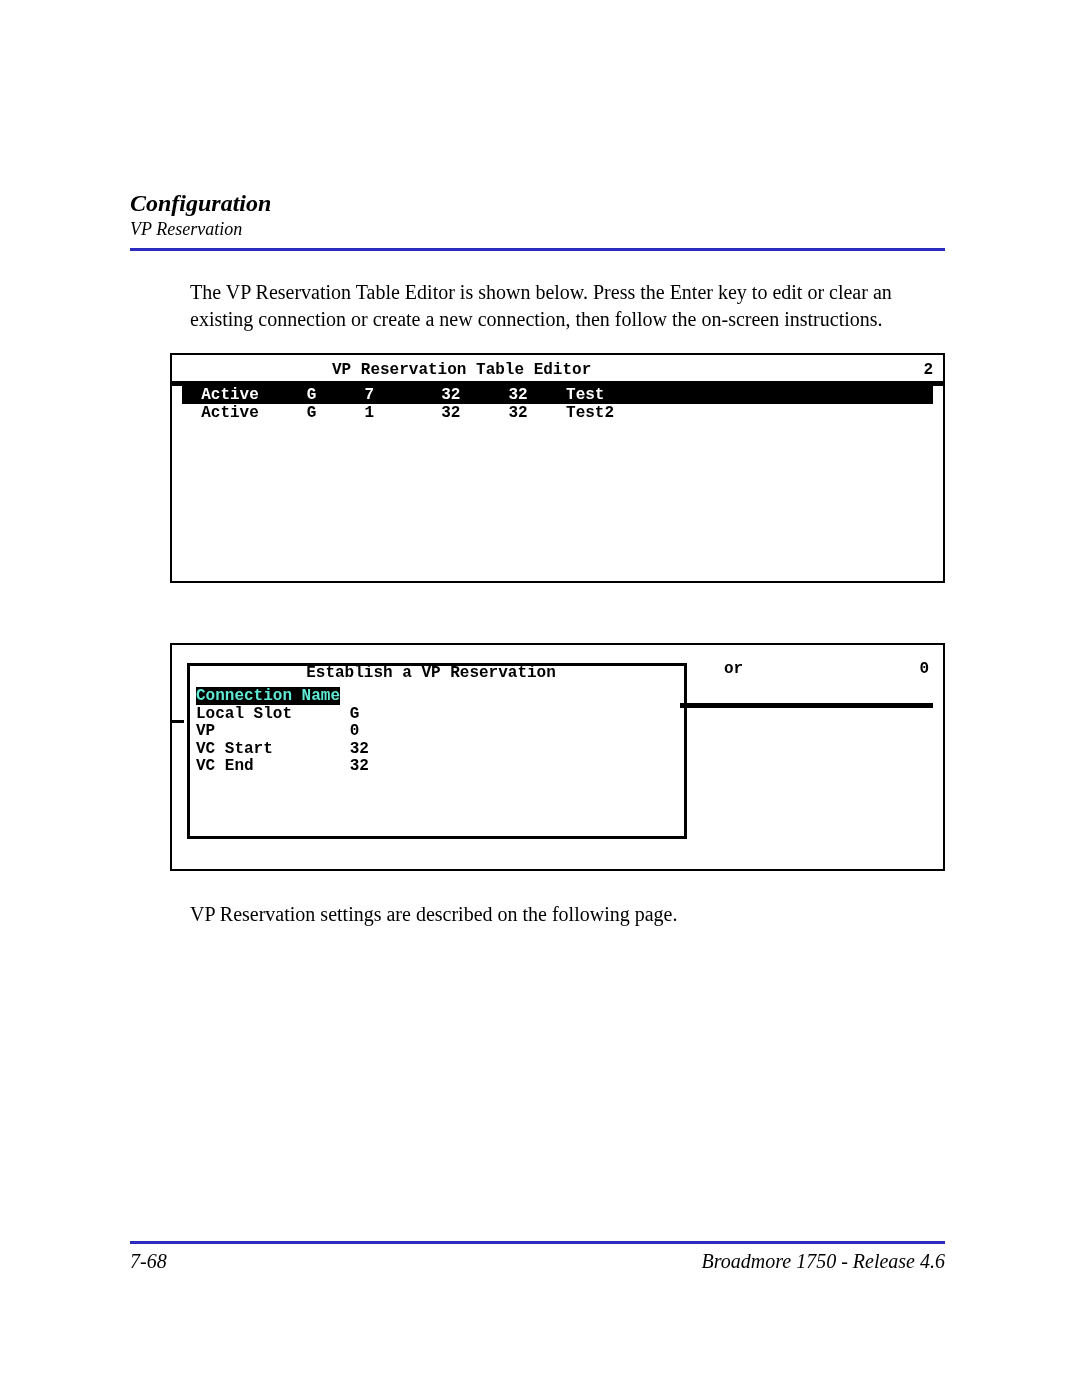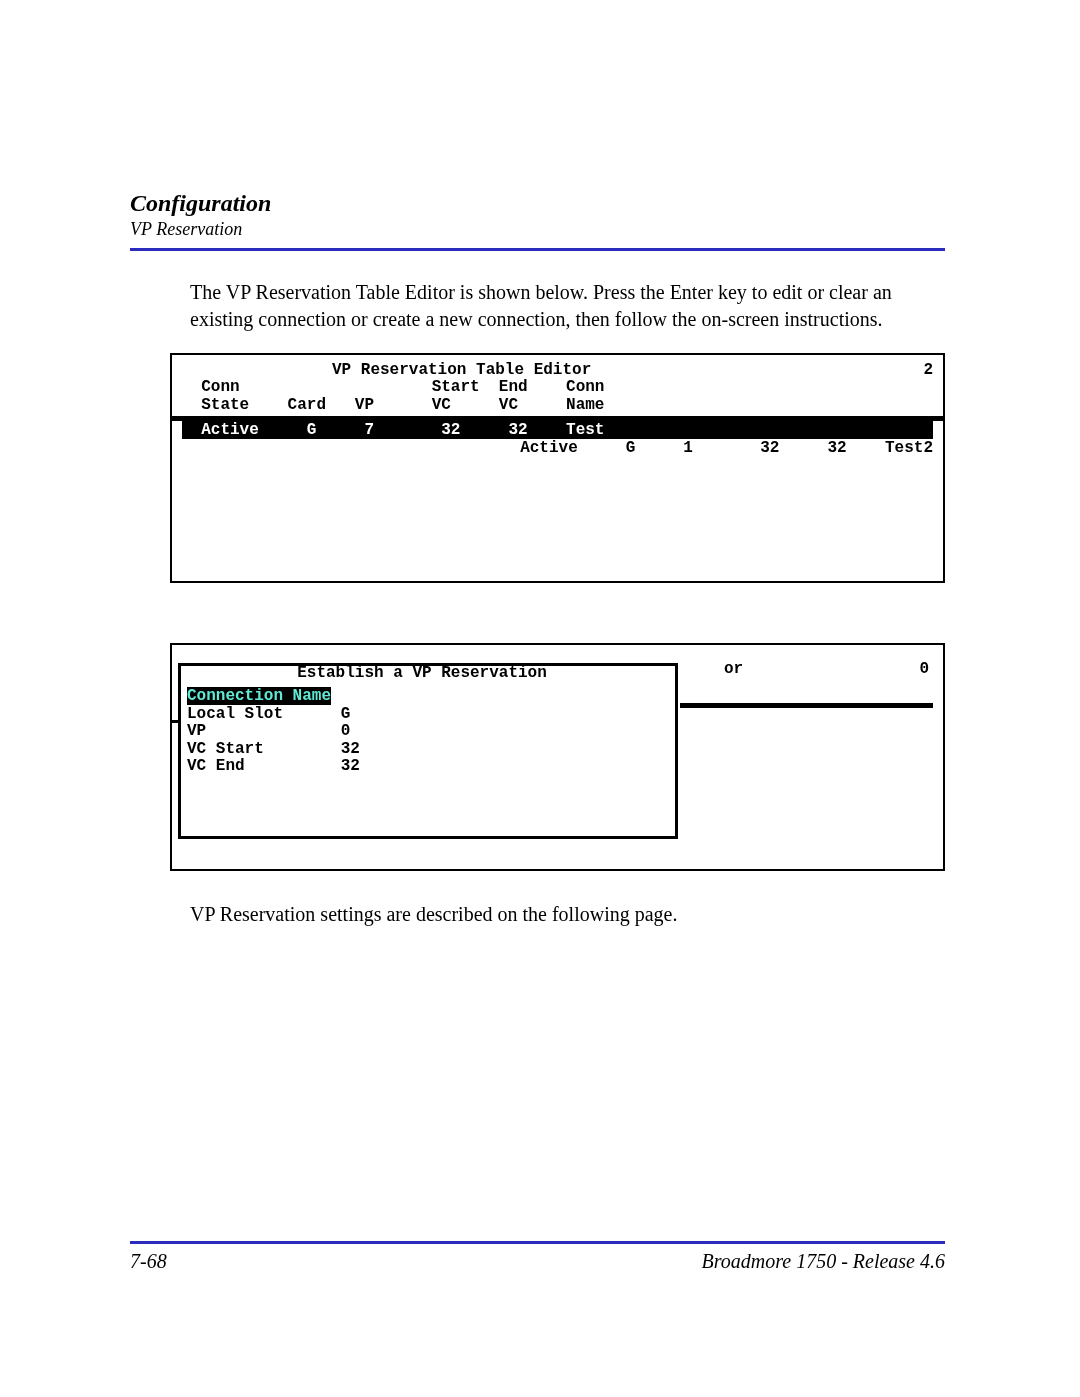--- a/index.html
+++ b/index.html
@@ -69,34 +69,33 @@
   }
   .term-stripe {
     background: #000;
     height: 5px;
     margin-top: 2px;
   }
   .term-rows {
     white-space: pre;
     line-height: 1.15;
     padding: 0 10px;
-    text-align: right;
   }
   .term-row-highlight {
     background: #000;
     color: #fff;
     margin: 0 10px;
     white-space: pre;
     display: block;
   }
 
   
   .term2-inner {
     position: absolute;
-    left: 6px;
+    left: 15px;
     top: 18px;
     width: 500px;
     border: 3px solid #000;
     padding: 0 18px 60px 6px;
     box-sizing: border-box;
     background: #fff;
   }
   .term2-inner .dlg-title {
     display: block;
     text-align: center;
@@ -170,22 +169,20 @@
 
   <p class="body-text">The VP Reservation Table Editor is shown below. Press the Enter key to edit or clear an existing connection or create a new connection, then follow the on-screen instructions.</p>
 
   <div class="terminal term1">
     <div class="term-header">
       <div class="term-title-row">
         <span style="width:150px"></span>
         <span class="term-title">VP Reservation Table Editor</span>
         <span class="term-count">2</span>
       </div>
-      <div class="term-col-headers"><span>  Conn                    Start  End    Conn</span>
-<span>  State    Card   VP      VC     VC     Name</span></div>
     </div>
     <div class="term-stripe"></div>
     <span class="term-row-highlight">  Active     G     7       32     32    Test                       </span>
     <div class="term-rows">  Active     G     1       32     32    Test2</div>
   </div>
 
   <div class="terminal term2">
     <div class="term2-joiner-left"></div>
     <div class="term2-inner">
       <span class="dlg-title">Establish a VP Reservation</span>

